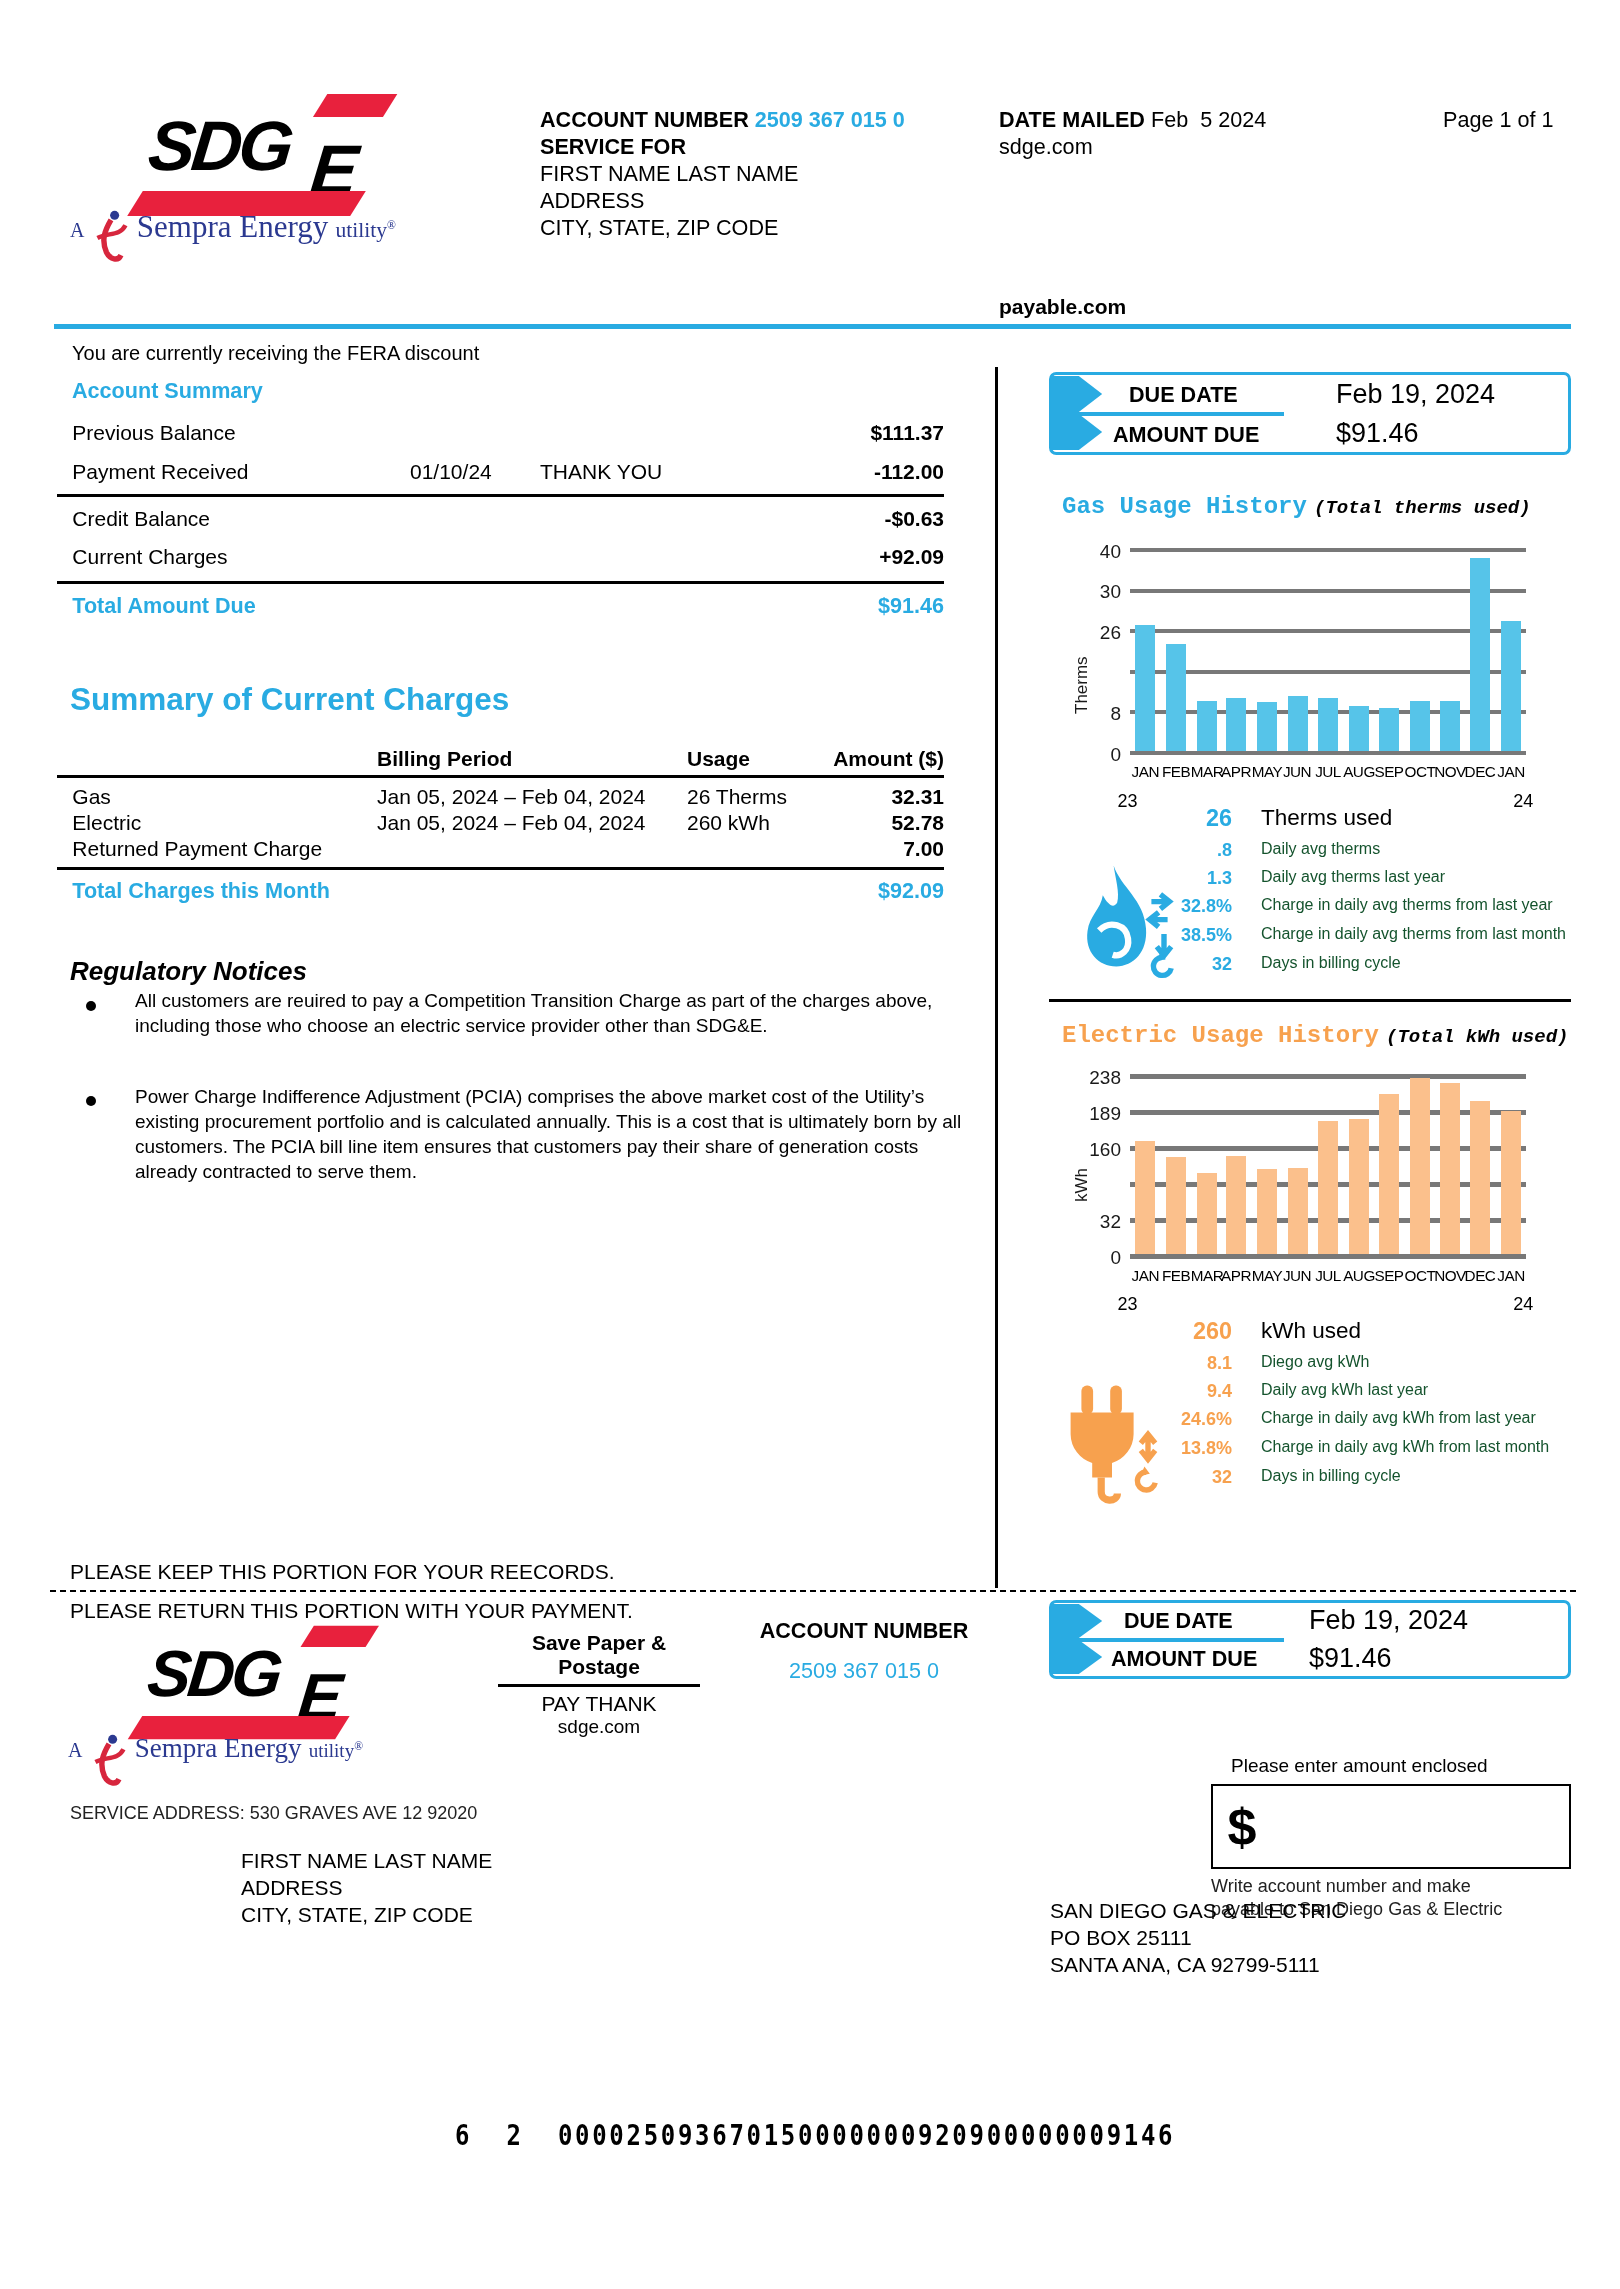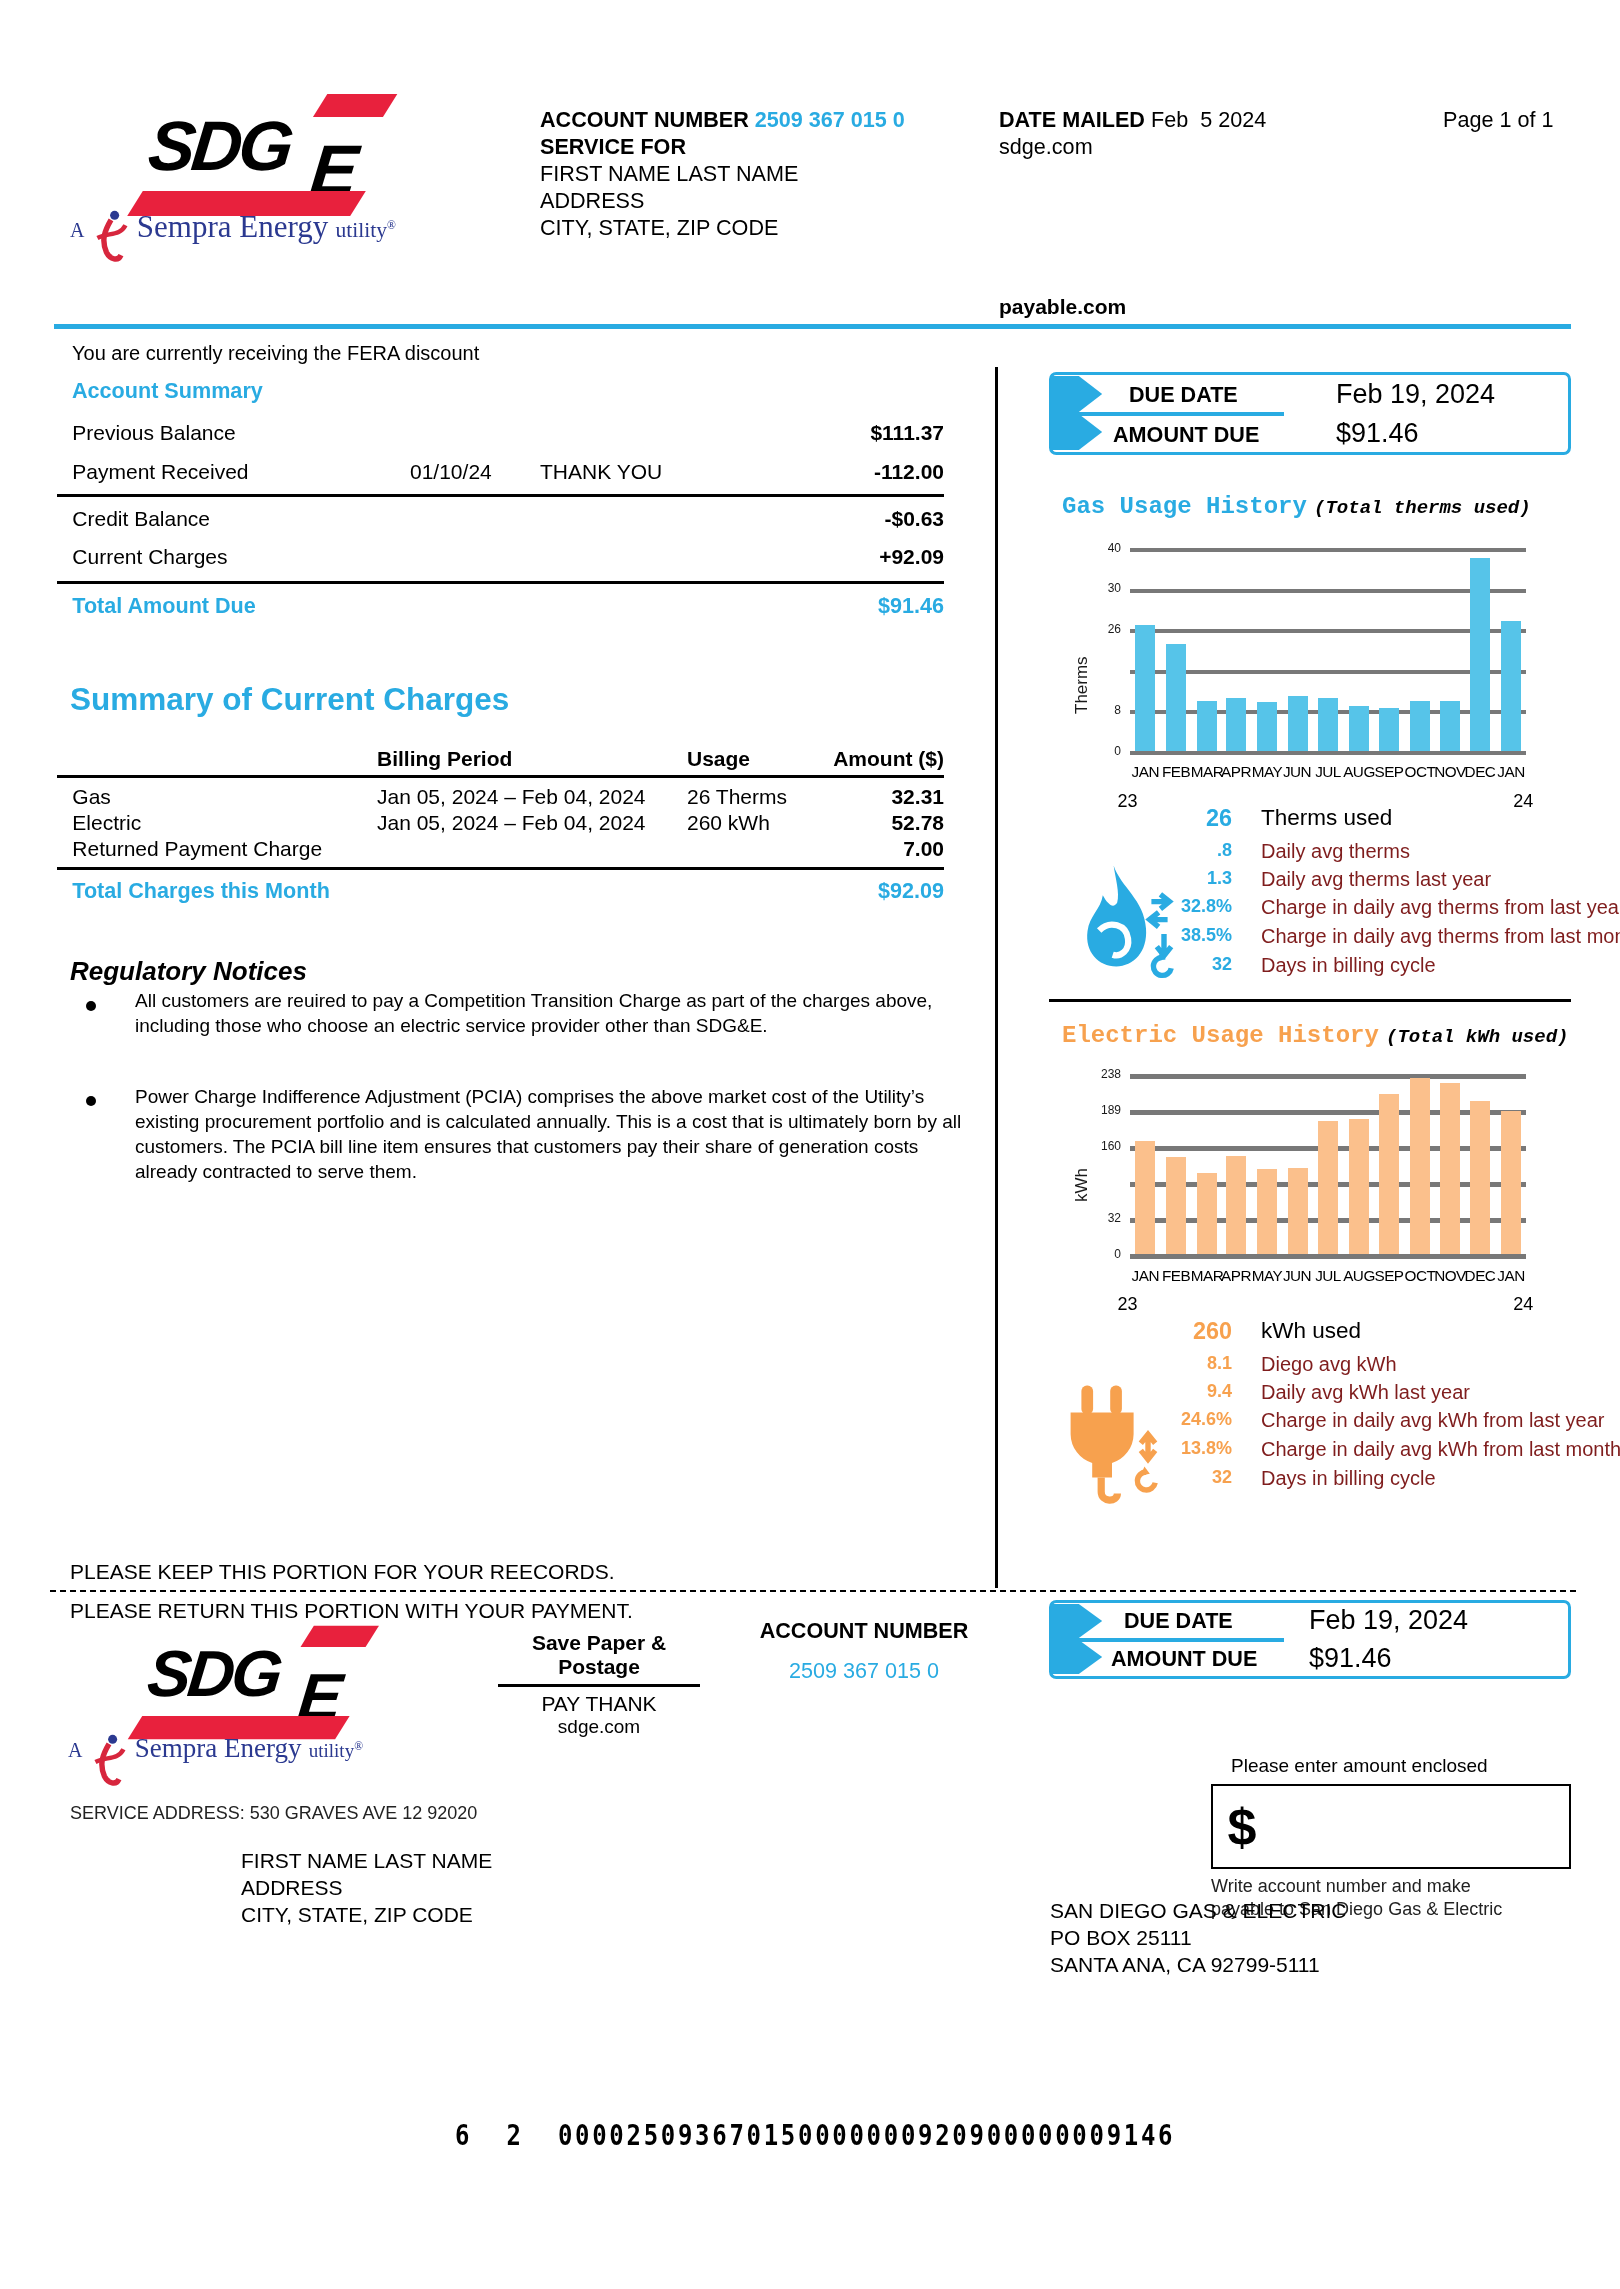--- a/index.html
+++ b/index.html
@@ -50,31 +50,31 @@
   .due-box .divline { position: absolute; left: 0; width: 45%; height: 3.6px; background: #29ABE2; }
   .due-box .dl { position: absolute; font-weight: bold; font-size: 21.6px; white-space: nowrap; }
   .due-box .dv { position: absolute; font-size: 27px; white-space: nowrap; }
 
   
   .chart-title { font-size: 24px; font-weight: bold; white-space: nowrap; font-family: Liberation Mono, monospace; }
   .chart-title .sub { font-size: 19px; font-weight: bold; font-style: italic; color: #000; margin-left: 7.2px; }
   .plot { position: absolute; overflow: visible; }
   .gridline { position: absolute; left: 0; right: 0; height: 4.5px; background: #787878; z-index: 1; }
   .bar { position: absolute; bottom: 1.8px; width: 20px; z-index: 2; }
-  .ytick { position: absolute; left: -58px; width: 49px; text-align: right; font-size: 12px; color: #1a1a1a; }
+  .ytick { position: absolute; left: -58px; width: 49px; text-align: right; font-size: 19px; color: #1a1a1a; }
   .month { position: absolute; top: calc(100% + 10.8px); transform: translateX(-50%); font-size: 15.3px; letter-spacing: -0.5px; white-space: nowrap; }
   .year { position: absolute; top: calc(100% + 38px); font-size: 18px; }
   .year.left { left: -12.6px; }
   .year.right { right: -7.2px; }
   .axis-label { position: absolute; font-size: 17px; color: #1a1a1a; transform-origin: 0 0; transform: rotate(-90deg); white-space: nowrap; }
 
   
   .stat-row { position: absolute; left: 0; width: 522px; }
   .stat-row .num { position: absolute; right: 339px; text-align: right; font-weight: bold; font-size: 18px; white-space: nowrap; }
-  .stat-row .cap { position: absolute; left: 212px; font-size: 20px; color: #7f1d1d; white-space: nowrap; }
+  .stat-row .cap { position: absolute; left: 212px; font-size: 16px; color: #14532d; white-space: nowrap; }
   .stat-row.first .num { font-size: 23.4px; }
   .stat-row.first .cap { font-size: 22.5px; color: #000; }
 
   
   .dashed-rule { border-top: 2.7px dashed #000; }
   .stub-note { font-size: 21px; }
   .save-block { width: 216px; text-align: center; }
   .save-block .l1 { font-size: 21px; font-weight: bold; }
   .save-block .rule { height: 2.7px; background: #000; margin: 5.4px 7.2px; }
   .save-block .l2 { font-size: 21px; }

